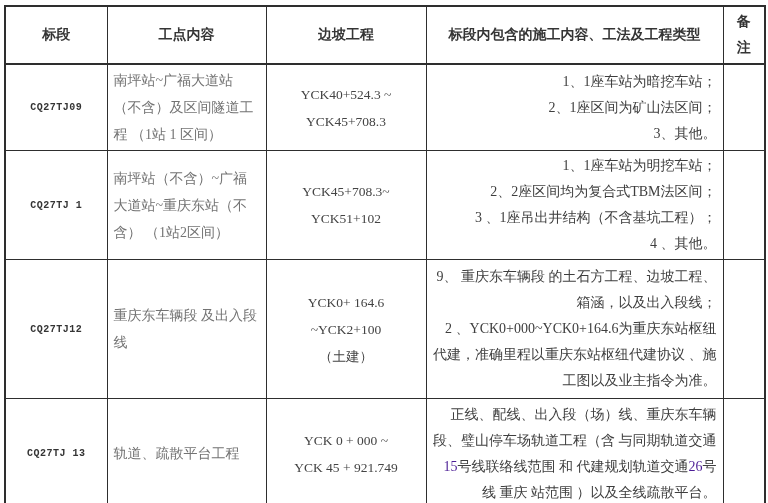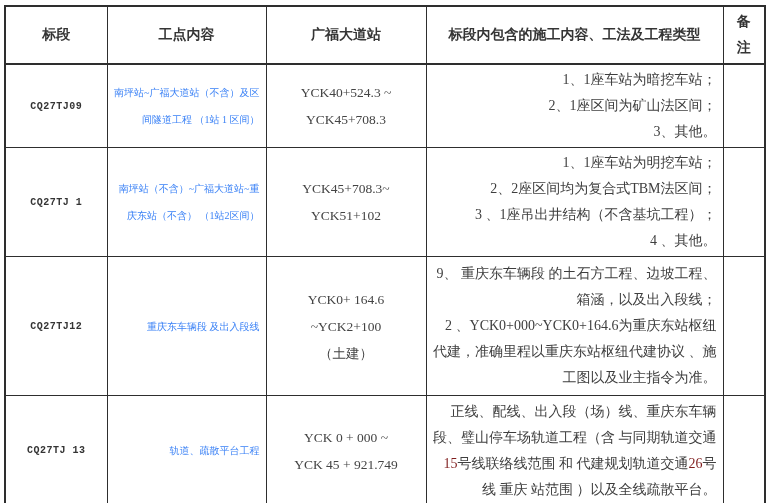--- a/index.html
+++ b/index.html
@@ -41,24 +41,24 @@
   }
   .cell-section {
     font-family: "Liberation Mono", monospace;
     font-weight: bold;
     font-size: 10px;
     text-align: center;
     letter-spacing: 0.5px;
     color: #343434;
   }
   .cell-content {
-    font-size: 10px;
-    text-align: right;
+    font-size: 14px;
+    text-align: left;
     line-height: 27px;
-    color: #3b82f6;
+    color: #737373;
   }
   .cell-mileage {
     font-size: 13.5px;
     text-align: center;
     line-height: 27px;
     color: #444444;
     margin-left: 48px;
   }
   .cell-details {
     font-size: 14px;
@@ -68,40 +68,40 @@
     padding-right: 6px;
     color: #3e3e3e;
   }
   .cell-note {
     text-align: center;
   }
   .note-header-char {
     line-height: 26px;
   }
   .light-num {
-    color: #7f1d1d;
+    color: #4c1d95;
   }
 </style>
 </head>
 <body>
 
 <div id="screen">
   <table class="doc-table">
     <colgroup>
       <col style="width:102px">
       <col style="width:159px">
       <col style="width:160px">
       <col style="width:297px">
       <col style="width:42px">
     </colgroup>
     <thead>
       <tr style="height:57px">
         <th>标段</th>
         <th>工点内容</th>
-        <th>广福大道站</th>
+        <th>边坡工程</th>
         <th>标段内包含的施工内容、工法及工程类型</th>
         <th>
           <div class="note-header-char">备</div>
           <div class="note-header-char">注</div>
         </th>
       </tr>
     </thead>
     <tbody>
       <tr style="height:81px">
         <td class="cell-section">CQ27TJ09</td>

